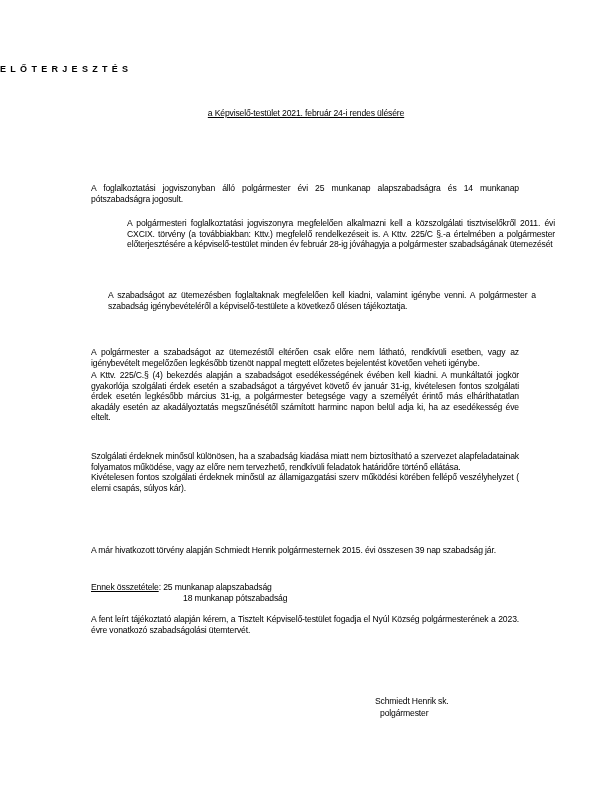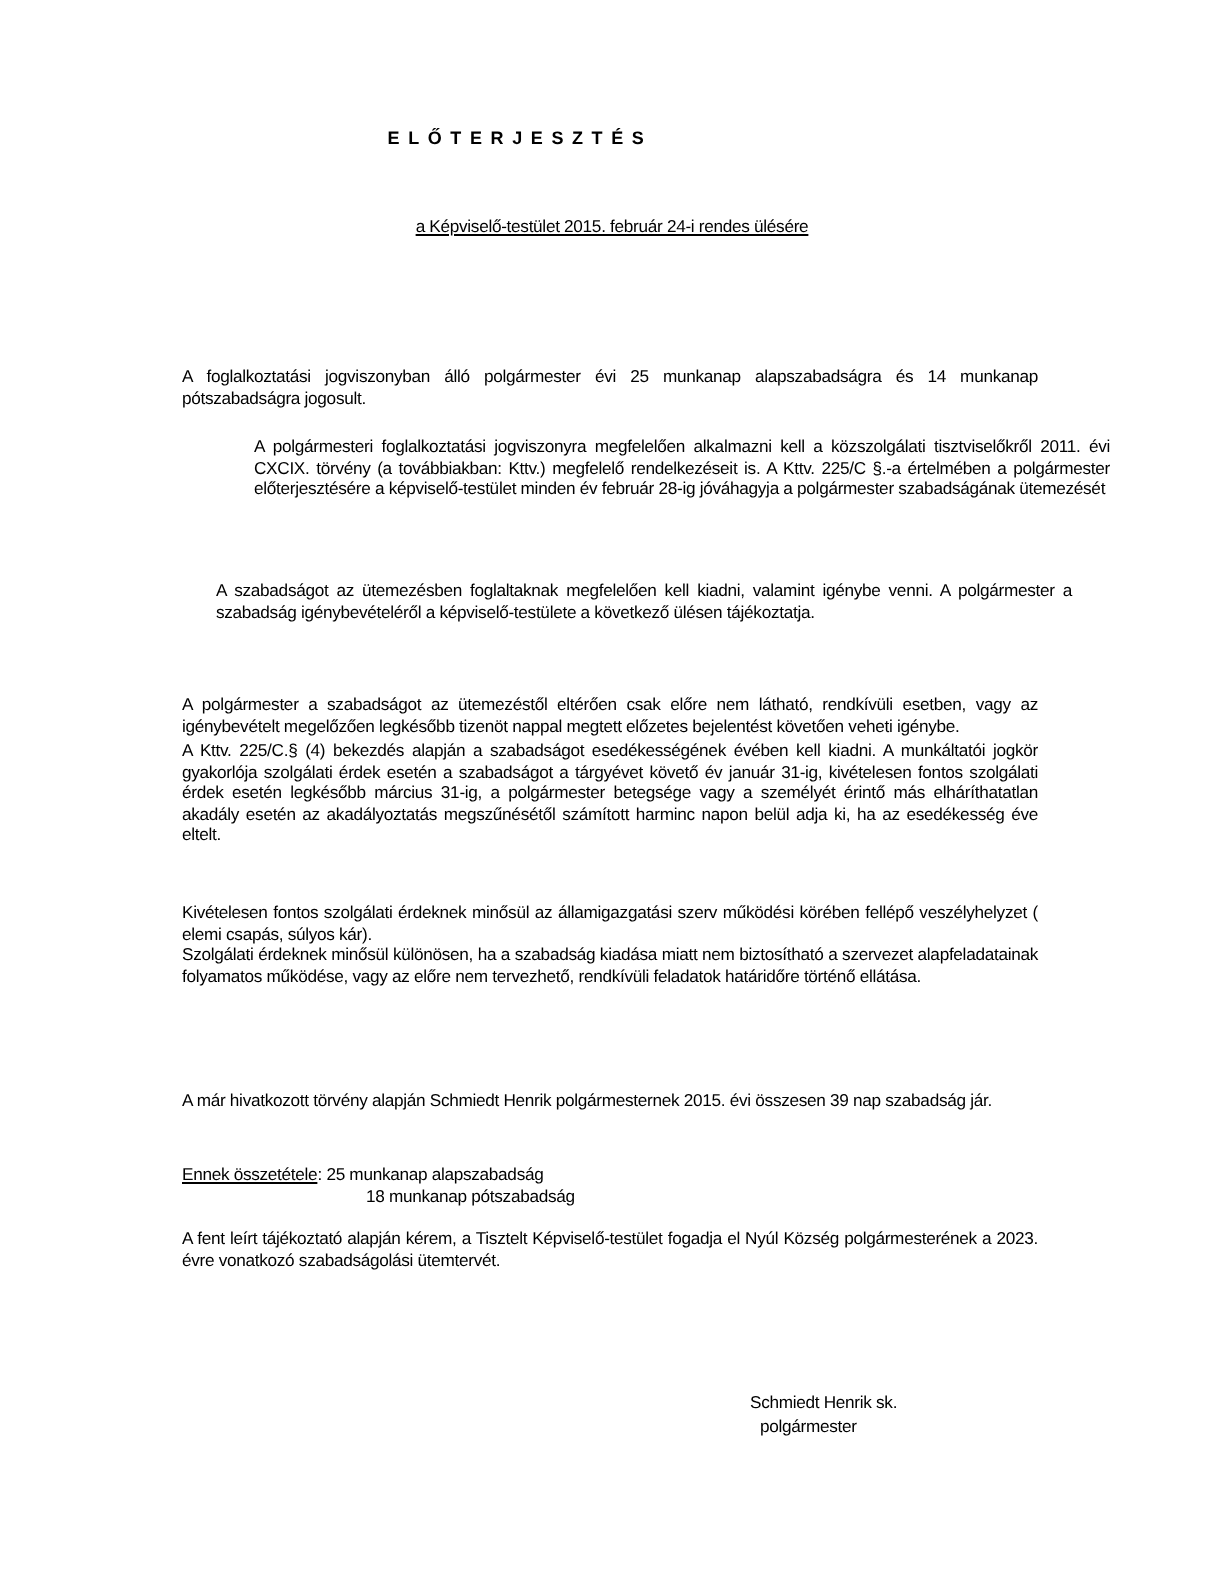--- a/index.html
+++ b/index.html
@@ -1,19 +1,19 @@
 <!DOCTYPE html>
 <html><head>
 <meta charset="utf-8">
 <style>
   html, body { margin: 0; padding: 0; background: #ffffff; }
   body { width: 612px; height: 792px; position: relative; overflow: hidden;
          font-family: "Liberation Sans", sans-serif; color: #000; }
   .page { position: absolute; left: 0; top: 0; width: 612px; height: 792px; background: #fff; }
-  .title { position: absolute; top: 64px; left: 0; width: 520px; text-align: center;
+  .title { position: absolute; top: 64px; left: 0; width: 520px; 
            font-size: 9px; font-weight: bold; letter-spacing: 4.3px; }
   .subtitle { position: absolute; top: 108px; left: 0; width: 612px; text-align: center;
               font-size: 8.6px; text-decoration: underline; letter-spacing: -0.15px; }
   .body-text { position: absolute; left: 91px; width: 428px; font-size: 8.6px; line-height: 10.6px;
                text-align: justify; letter-spacing: -0.15px; }
   .body-text.last-left { text-align-last: left; }
   .salutation { top: 149px; }
   .p1 { top: 183px; }
   .p2 { top: 218px; margin-left: 36px; }
   .p3 { top: 290px; margin-left: 17px; }
@@ -27,31 +27,31 @@
   .comp-row { display: flex; }
   .comp-indent { display: inline-block; width: 92px; }
   .signature { position: absolute; left: 375px; top: 695px; font-size: 8.6px; line-height: 12px; letter-spacing: -0.15px; }
   .signature .role { padding-left: 5px; }
 </style>
 </head>
 <body>
 
 <div class="page">
   <div class="title">ELŐTERJESZTÉS</div>
-  <div class="subtitle">a Képviselő-testület 2015. február 24-i rendes ülésére</div>
+  <div class="subtitle">a Képviselő-testület 2021. február 24-i rendes ülésére</div>
 
 
   <div class="body-text last-left p1">A foglalkoztatási jogviszonyban álló polgármester évi 25 munkanap alapszabadságra és 14 munkanap pótszabadságra jogosult.</div>
   <div class="body-text last-left p2">A polgármesteri foglalkoztatási jogviszonyra megfelelően alkalmazni kell a közszolgálati tisztviselőkről 2011. évi CXCIX. törvény (a továbbiakban: Kttv.) megfelelő rendelkezéseit is. A Kttv. 225/C §.-a értelmében a polgármester előterjesztésére a képviselő-testület minden év február 28-ig jóváhagyja a polgármester  szabadságának ütemezését</div>
   <div class="body-text last-left p3">A szabadságot az ütemezésben foglaltaknak megfelelően kell kiadni, valamint igénybe venni. A polgármester a szabadság igénybevételéről a képviselő-testülete a következő ülésen tájékoztatja.</div>
   <div class="body-text last-left p4">A polgármester a szabadságot az ütemezéstől eltérően csak előre nem látható, rendkívüli esetben, vagy az igénybevételt megelőzően legkésőbb tizenöt nappal megtett előzetes bejelentést követően veheti igénybe.</div>
   <div class="body-text last-left p5">A Kttv. 225/C.§ (4) bekezdés alapján a szabadságot esedékességének évében kell kiadni. A munkáltatói jogkör gyakorlója szolgálati érdek esetén a szabadságot a tárgyévet követő év január 31-ig, kivételesen fontos szolgálati érdek esetén legkésőbb március 31-ig, a polgármester betegsége vagy a személyét érintő más elháríthatatlan akadály esetén az akadályoztatás megszűnésétől számított harminc napon belül adja ki, ha az esedékesség éve eltelt.</div>
   <div class="body-text last-left p6">
+    <div>Szolgálati érdeknek minősül különösen, ha a szabadság kiadása miatt nem biztosítható a szervezet alapfeladatainak folyamatos működése, vagy az előre nem tervezhető, rendkívüli feladatok határidőre történő ellátása.</div>
     <div>Kivételesen fontos szolgálati érdeknek minősül az államigazgatási szerv működési körében fellépő veszélyhelyzet ( elemi csapás, súlyos kár).</div>
-    <div>Szolgálati érdeknek minősül különösen, ha a szabadság kiadása miatt nem biztosítható a szervezet alapfeladatainak folyamatos működése, vagy az előre nem tervezhető, rendkívüli feladatok határidőre történő ellátása.</div>
   </div>
   <div class="body-text last-left p8">A már hivatkozott törvény alapján Schmiedt Henrik polgármesternek 2015. évi összesen 39 nap szabadság jár.</div>
 
   <div class="body-text last-left p9">
     <div class="comp-row">
       <span class="comp-label">Ennek összetétele</span><span>:</span>&nbsp;<span>25 munkanap alapszabadság</span>
     </div>
     <div class="comp-row">
       <span class="comp-indent"></span>
         <span>18 munkanap pótszabadság</span>

